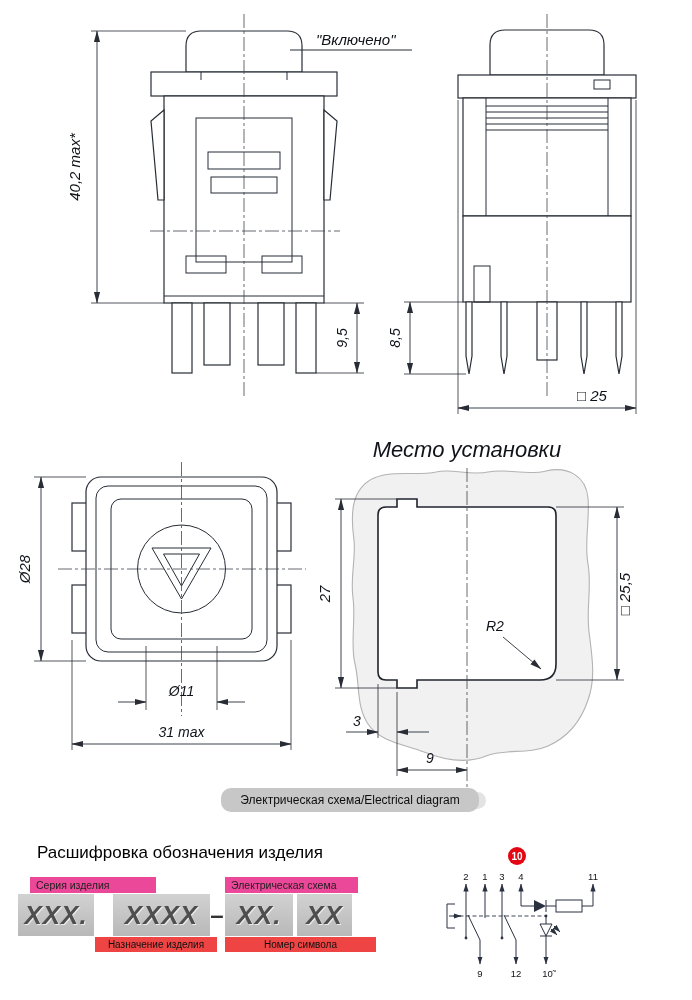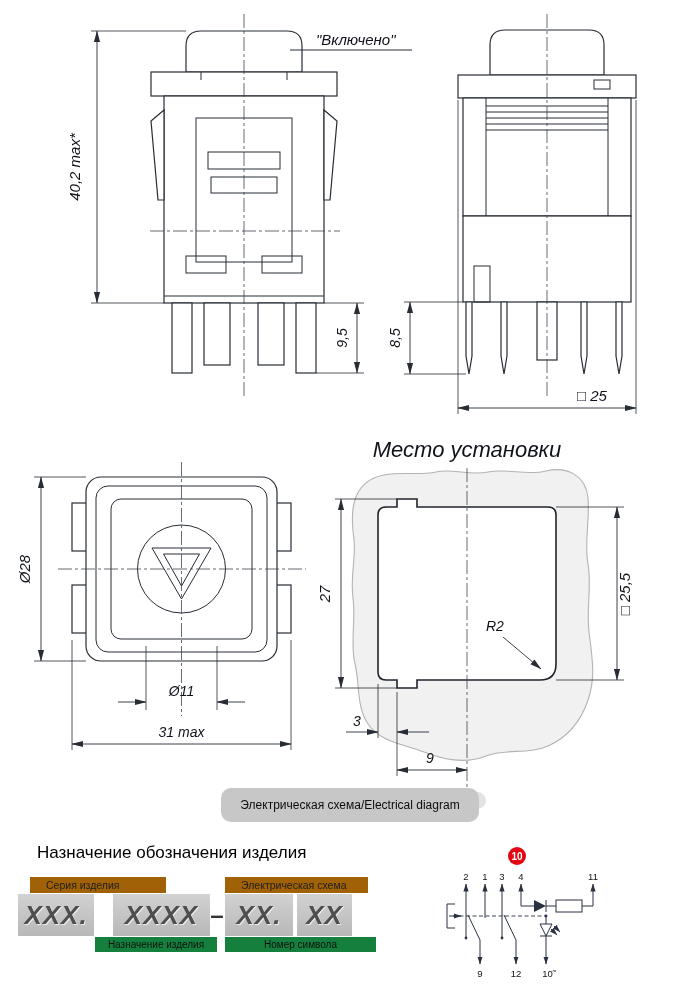--- a/index.html
+++ b/index.html
@@ -15,32 +15,32 @@
   .hole{fill:#fff;stroke:#20242c;stroke-width:1.6}
   .wire{fill:none;stroke:#2a3140;stroke-width:1}
   .wired{fill:none;stroke:#2a3140;stroke-width:.9;stroke-dasharray:4 2.5}
   text{fill:#10131a}
   .dim{font:italic 14px "Liberation Sans",sans-serif}
   .dim15{font:italic 15px "Liberation Sans",sans-serif}
   .vtitle{font:italic 22px "Liberation Sans",sans-serif}
   .pin{font:9.5px "Liberation Sans",sans-serif}
   .badge-t{font:bold 10px "Liberation Sans",sans-serif;fill:#fff}
   .banner-shadow{position:absolute;left:233px;top:792px;width:253px;height:17px;background:#e3e3e3;border-radius:9px}
-  .banner{position:absolute;left:221px;top:788px;width:258px;height:34px;background:#c7c7c7;border-radius:10px;display:flex;align-items:center;justify-content:center;font-size:12px;color:#0d0d0d;white-space:nowrap}
+  .banner{position:absolute;left:221px;top:788px;width:258px;height:24px;background:#c7c7c7;border-radius:10px;display:flex;align-items:center;justify-content:center;font-size:12px;color:#0d0d0d;white-space:nowrap}
   .decode-title{position:absolute;left:37px;top:843px;font-size:17px;color:#000}
-  .yh{position:absolute;top:877px;height:16px;background:#a16207;font-size:10.5px;line-height:16px;padding-left:16px;color:#1e1e1e;white-space:nowrap;overflow:hidden}
+  .yh{position:absolute;top:877px;height:16px;background:#ec4899;font-size:10.5px;line-height:16px;padding-left:6px;color:#1e1e1e;white-space:nowrap;overflow:hidden}
   #yh-series{left:30px;width:120px}
   #yh-schema{left:225px;width:127px}
   .gb{position:absolute;top:894px;height:42px;background:linear-gradient(#d2d2d2,#b8b8b8);display:flex;align-items:center;justify-content:center;font:bold italic 26px "Liberation Sans",sans-serif;color:#4e4e4e;text-shadow:1px 1px 0 #ececec;letter-spacing:1px}
   #gb1{left:18px;width:76px}
   #gb2{left:113px;width:97px}
   #gb3{left:225px;width:68px}
   #gb4{left:297px;width:55px}
   .dash-sep{position:absolute;top:894px;left:209px;width:16px;height:42px;display:flex;align-items:center;justify-content:center;font:bold 24px "Liberation Sans",sans-serif;color:#333}
-  .glb{position:absolute;top:937px;height:15px;background:#15803d;font-size:10px;line-height:15px;text-align:center;color:#101010;white-space:nowrap;overflow:hidden}
+  .glb{position:absolute;top:937px;height:15px;background:#ef4444;font-size:10px;line-height:15px;text-align:center;color:#101010;white-space:nowrap;overflow:hidden}
   #glb1{left:95px;width:122px}
   #glb2{left:225px;width:151px}
 </style>
 </head>
 <body>
 
 <div class="sheet">
 
 <svg width="692" height="1000" viewBox="0 0 692 1000">
 <defs>
@@ -189,21 +189,21 @@
   <text class="pin" text-anchor="middle" x="516" y="977">12</text>
   <text class="pin" text-anchor="middle" x="549" y="977">10˜</text>
 </g>
 </svg>
 
 <div class="banner-shadow"></div>
 <div class="banner">
   <span>Электрическая схема/Electrical diagram</span>
 </div>
 
-<div class="decode-title">Назначение обозначения изделия</div>
+<div class="decode-title">Расшифровка обозначения изделия</div>
 <div class="yh" id="yh-series">Серия изделия</div>
 <div class="yh" id="yh-schema">Электрическая схема</div>
 <div class="gb" id="gb1">XXX.</div>
 <div class="gb" id="gb2">XXXX</div>
 <div class="dash-sep">–</div>
 <div class="gb" id="gb3">XX.</div>
 <div class="gb" id="gb4">XX</div>
 <div class="glb" id="glb1">Назначение изделия</div>
 <div class="glb" id="glb2">Номер символа</div>
 

